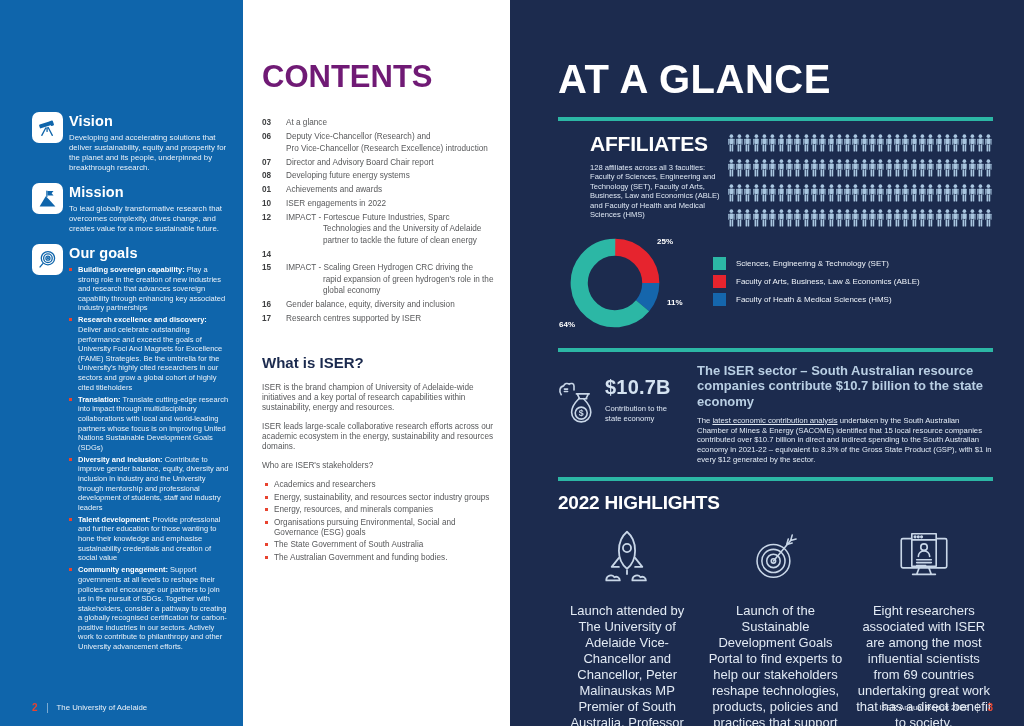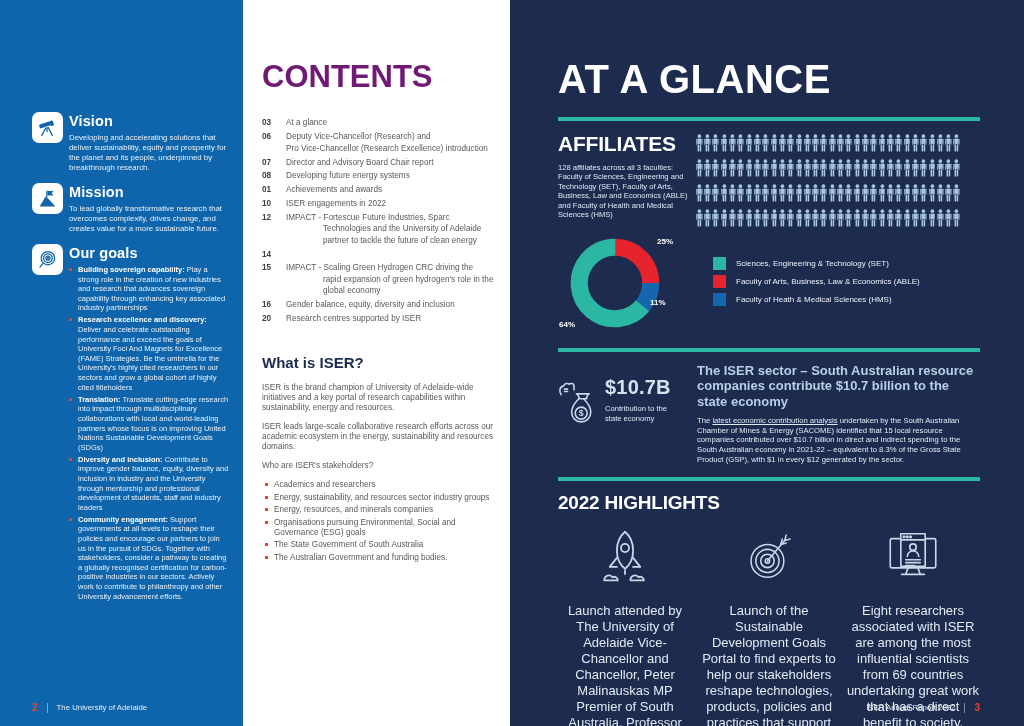--- a/index.html
+++ b/index.html
@@ -32,34 +32,34 @@
   .panel-mid h2{font-size:15px;color:#1b2a4e;margin:30px 0 12px;font-weight:bold;}
   .panel-mid p{font-size:8.2px;line-height:10px;margin-bottom:9px;}
   #stakeholders{list-style:none;margin-top:3px;}
   #stakeholders li{font-size:8.2px;line-height:10px;margin-bottom:2.5px;padding-left:12px;position:relative;}
   #stakeholders li::before{content:"";position:absolute;left:3px;top:3px;width:3px;height:3px;background:#e8432f;}
 
   
   .panel-right{flex:1;background:#1c2b4e;color:#fff;position:relative;padding:60px 44px 0 48px;}
   .panel-right h1{font-size:40px;font-weight:bold;letter-spacing:.5px;line-height:.95;margin-bottom:19px;}
   .rule{height:4px;background:#2cb7a5;}
-  .aff-row{display:flex;margin-top:11px;}
+  .aff-row{display:flex;margin-top:11px;margin-left:32px;}
   .aff-left{width:130px;flex:none;}
   .aff-left h2{font-size:21px;font-weight:bold;margin-bottom:7px;letter-spacing:-.2px;}
   .aff-left p{font-size:7.6px;line-height:9.4px;color:#dfe8f4;}
   .aff-grid{margin-left:7px;width:266px;display:grid;grid-template-columns:repeat(32,1fr);row-gap:3px;align-content:start;}
   .person{display:flex;justify-content:center;}
   .person svg{width:6.8px;height:22px;fill:#a9c6e0;}
 
   .donut-sec{position:relative;height:114px;margin-top:5px;}
   #donut{position:absolute;left:8px;top:0;width:98px;height:98px;}
   .dlab{position:absolute;font-size:8px;font-weight:bold;color:#fff;}
   .dl-0{left:1px;top:86px;}
   .dl-1{left:99px;top:3px;}
-  .dl-2{left:92px;top:64px;}
+  .dl-2{left:109px;top:64px;}
   .legend{position:absolute;left:155px;top:23px;}
   .lg-row{display:flex;align-items:center;margin-bottom:5px;}
   .sw{width:13px;height:13px;margin-right:10px;flex:none;}
   .lg-label{font-size:8px;color:#eef3f9;}
 
   .eco-row{display:flex;margin:11px 0 12px;}
   .eco-left{width:139px;flex:none;display:flex;gap:7px;padding-top:13px;}
   .icon-stroke{fill:none;stroke:#c9d7e8;stroke-width:2;stroke-linecap:round;stroke-linejoin:round;}
   .icon-stroke .icon-text{fill:#c9d7e8;stroke:none;font-weight:bold;}
   .eco-value{font-size:20px;font-weight:bold;color:#d5e3f1;letter-spacing:.2px;}
@@ -125,20 +125,21 @@
           <path d="M6.7 16.7 L3.5 20.5"></path>
         </svg>
       </div>
       <div class="lp-body">
         <h3>Our goals</h3>
         <ul id="goals-list">
             <li><b>Building sovereign capability:</b> Play a strong role in the creation of new industries and research that advances sovereign capability through enhancing key associated industry partnerships</li>
             <li><b>Research excellence and discovery:</b> Deliver and celebrate outstanding performance and exceed the goals of University Foci And Magnets for Excellence (FAME) Strategies. Be the umbrella for the University's highly cited researchers in our sectors and grow a global cohort of highly cited titleholders</li>
             <li><b>Translation:</b> Translate cutting-edge research into impact through multidisciplinary collaborations with local and world-leading partners whose focus is on improving United Nations Sustainable Development Goals (SDGs)</li>
             <li><b>Diversity and inclusion:</b> Contribute to improve gender balance, equity, diversity and inclusion in industry and the University through mentorship and professional development of students, staff and industry leaders</li>
+            <li><b>Talent development:</b> Provide professional and further education for those wanting to hone their knowledge and emphasise sustainability credentials and creation of social value</li>
             <li><b>Community engagement:</b> Support governments at all levels to reshape their policies and encourage our partners to join us in the pursuit of SDGs. Together with stakeholders, consider a pathway to creating a globally recognised certification for carbon-positive industries in our sectors. Actively work to contribute to philanthropy and other University advancement efforts.</li>
           </ul>
       </div>
     </section>
 
     <footer class="lp-footer">
       <span class="pagenum">2</span>
       <span class="vdiv"></span>
       <span>The University of Adelaide</span>
     </footer>
@@ -203,21 +204,21 @@
             <div class="cont">global economy</div>
           </span>
         </div>
         <div class="toc-item">
           <span class="toc-num">16</span>
           <span class="toc-lines">
             <div>Gender balance, equity, diversity and inclusion</div>
           </span>
         </div>
         <div class="toc-item">
-          <span class="toc-num">20</span>
+          <span class="toc-num">17</span>
           <span class="toc-lines">
             <div>Research centres supported by ISER</div>
           </span>
         </div>
       </div>
 
     <h2>What is ISER?</h2>
     <p>ISER is the brand champion of University of Adelaide-wide initiatives and a key portal of research capabilities within sustainability, energy and resources.</p>
     <p>ISER leads large-scale collaborative research efforts across our academic ecosystem in the energy, sustainability and resources domains.</p>
     <p class="q">Who are ISER's stakeholders?</p>

